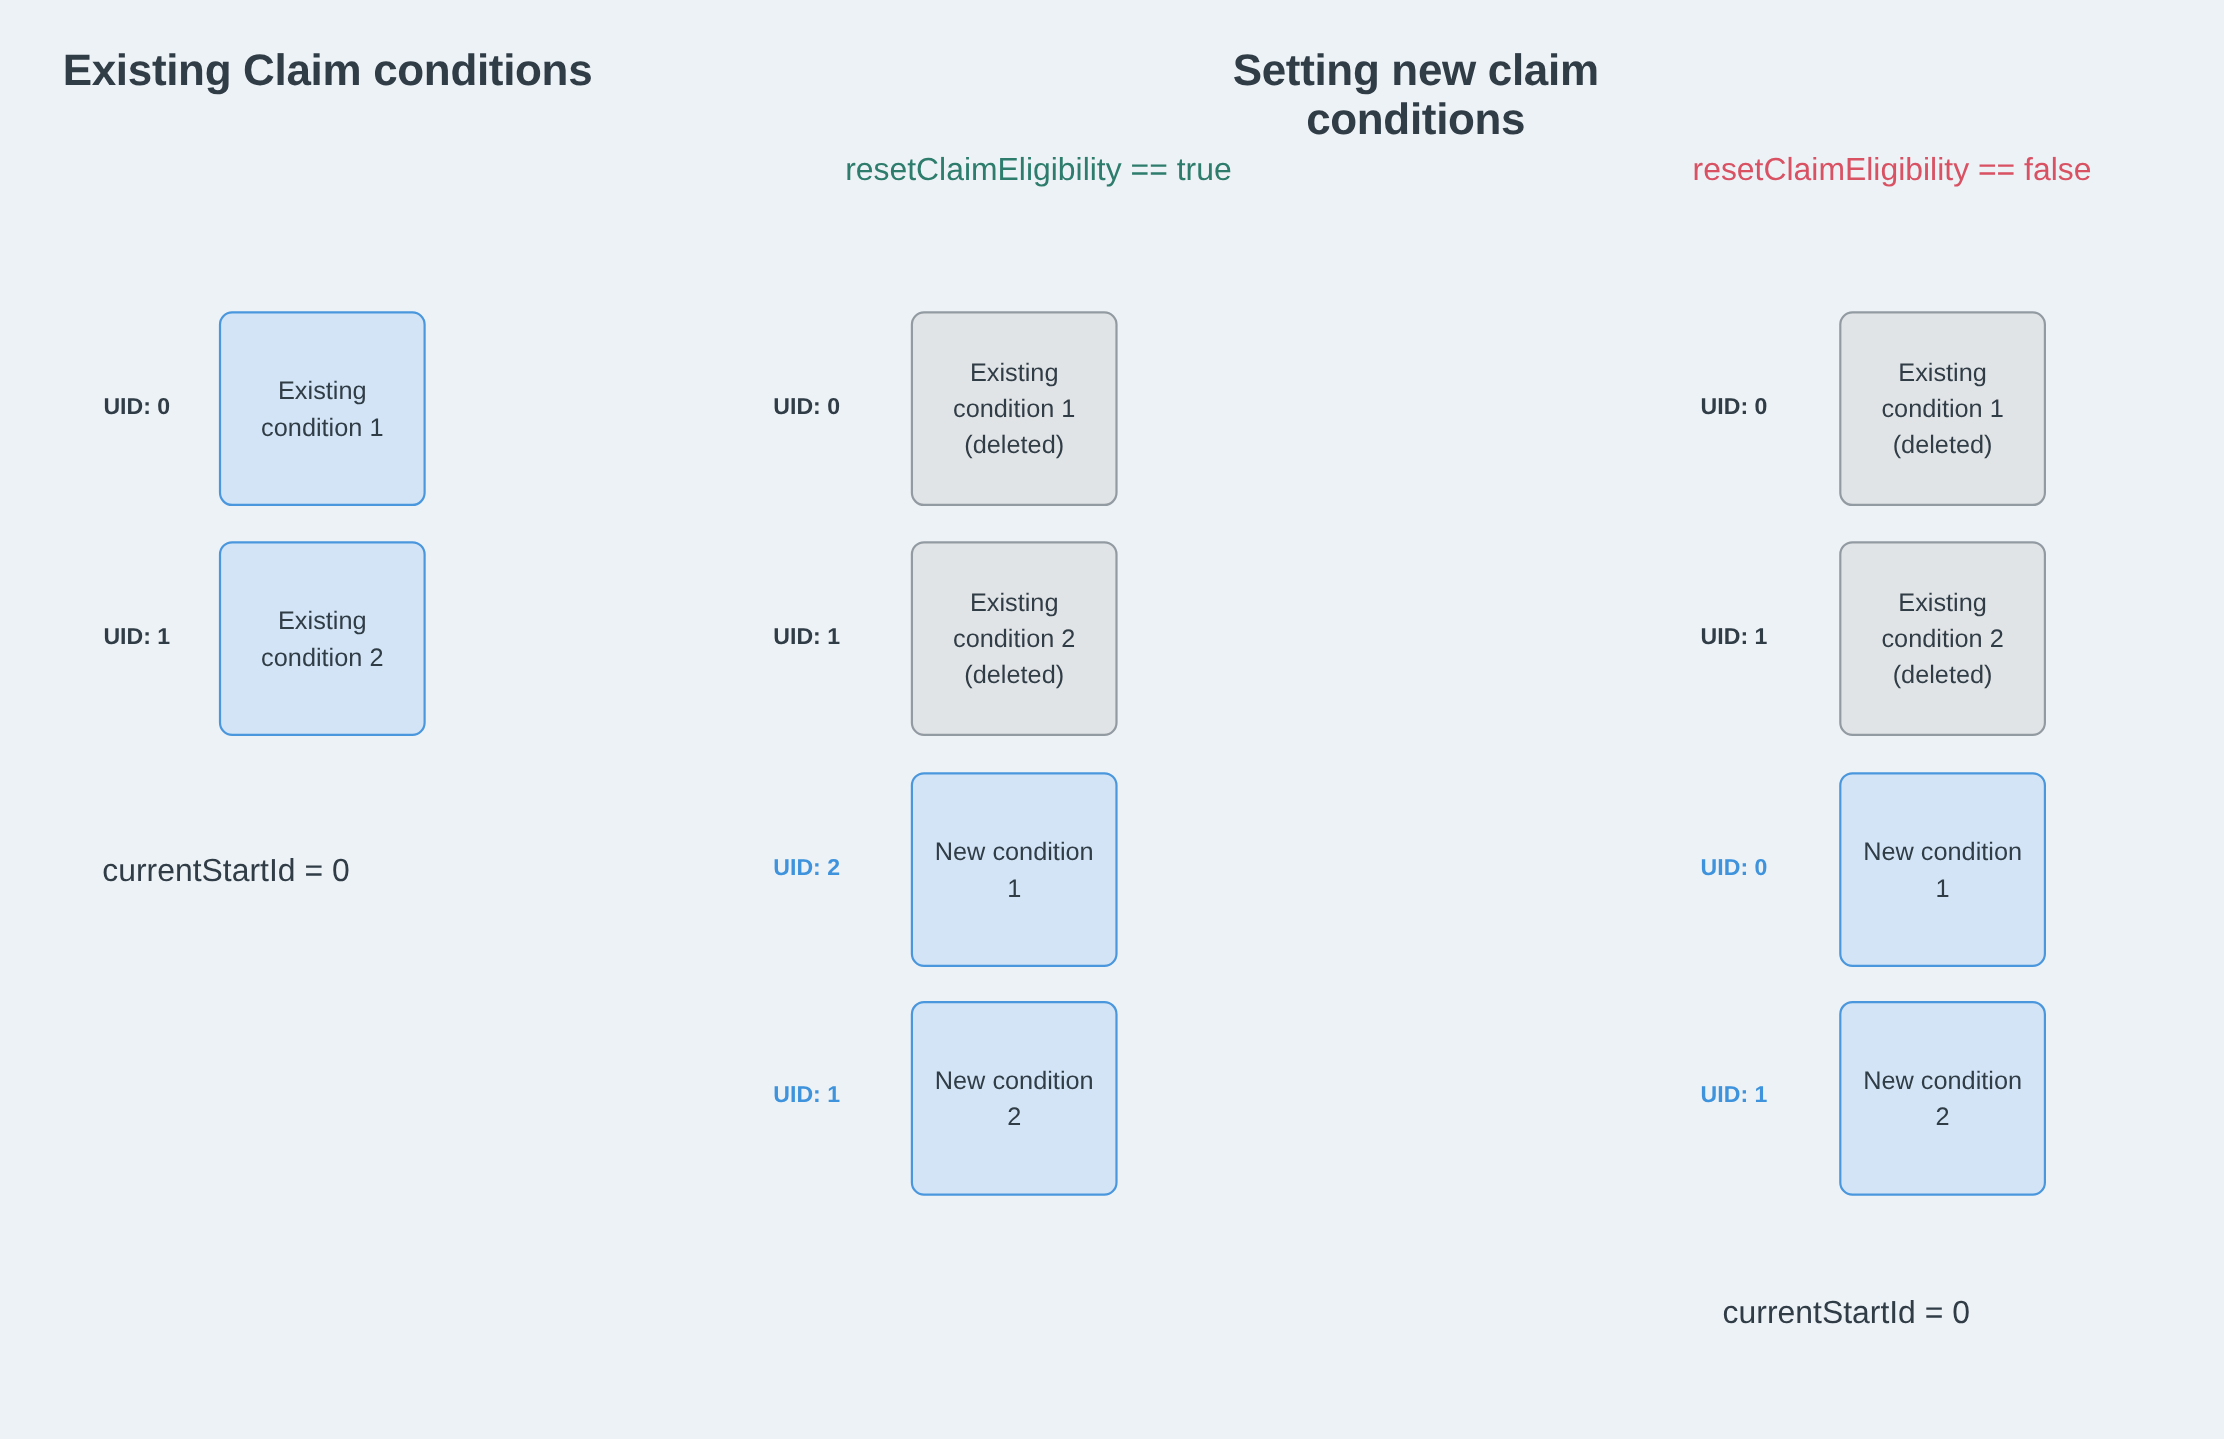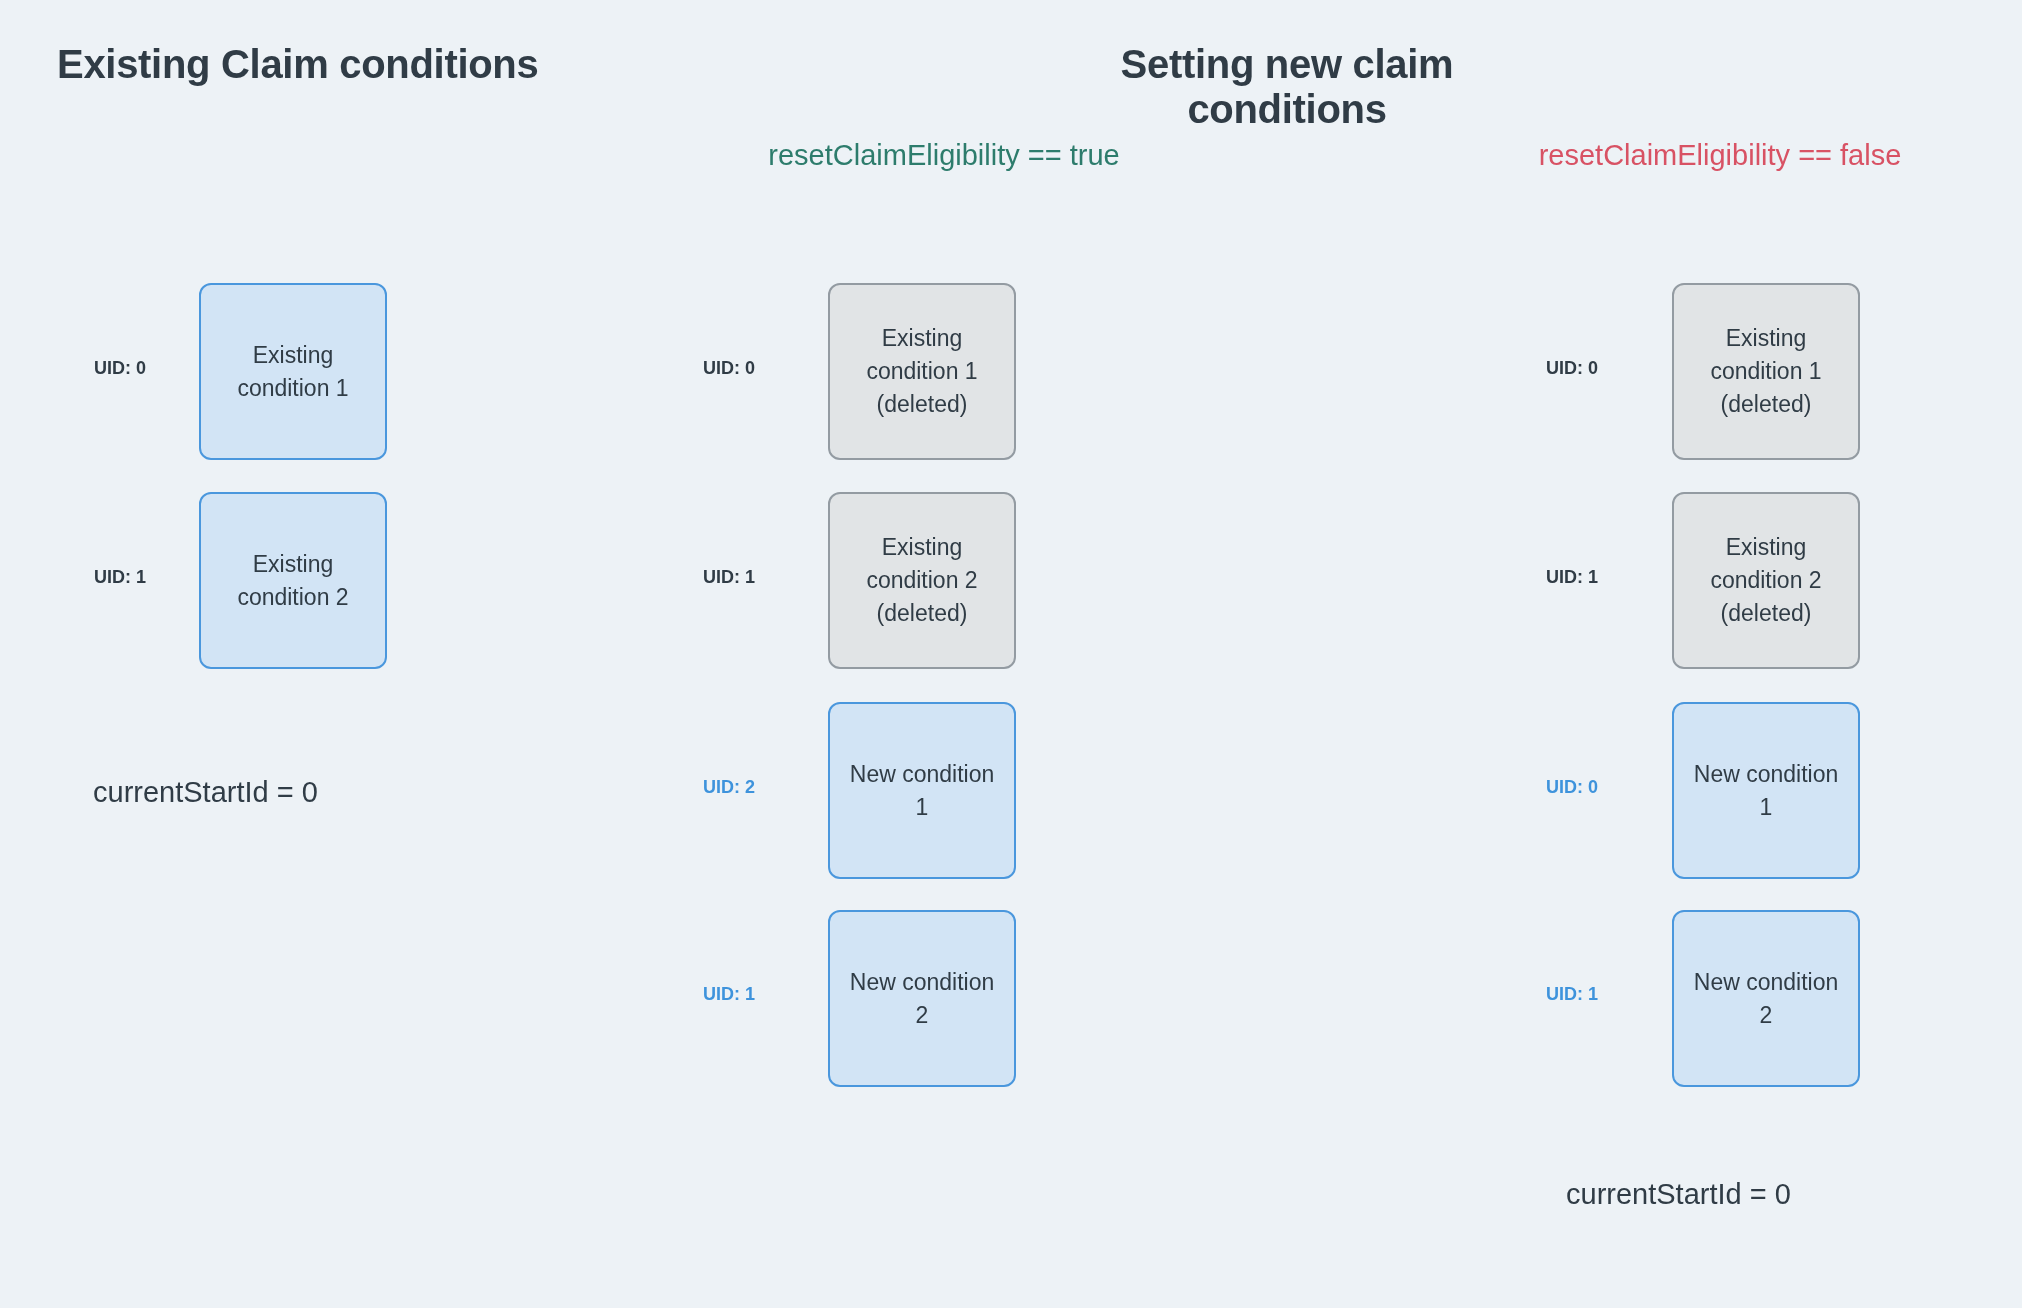--- a/index.html
+++ b/index.html
@@ -25,21 +25,21 @@
     position: absolute;
     width: 460px;
     font-size: 29px;
     text-align: center;
     white-space: nowrap;
   }
   .cond-label.green { color: #2d7c6c; }
   .cond-label.red { color: #d85264; }
   .uid {
     position: absolute;
-    font-size: 18px;
+    font-size: 21px;
     font-weight: bold;
     white-space: nowrap;
   }
   .uid.blue { color: #3e93dc; }
   .box {
     position: absolute;
     width: 188px;
     height: 177px;
     border-radius: 12px;
     display: flex;

